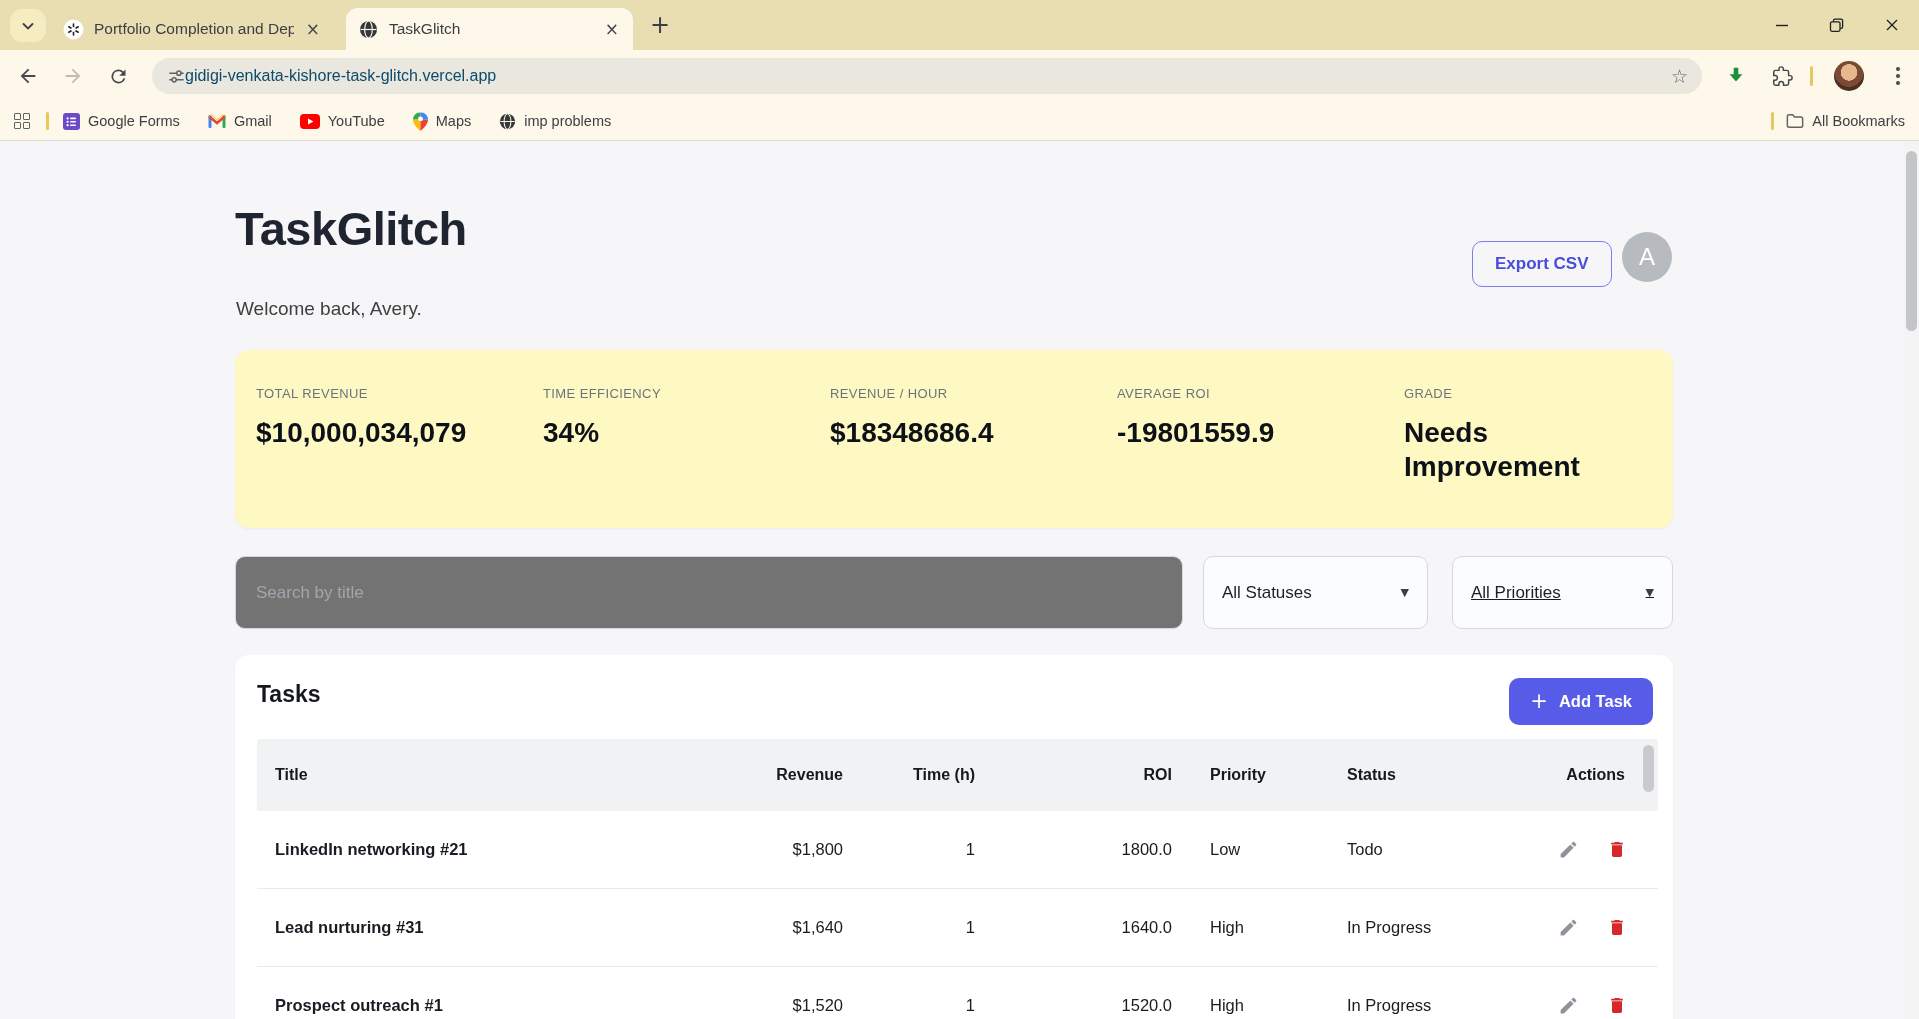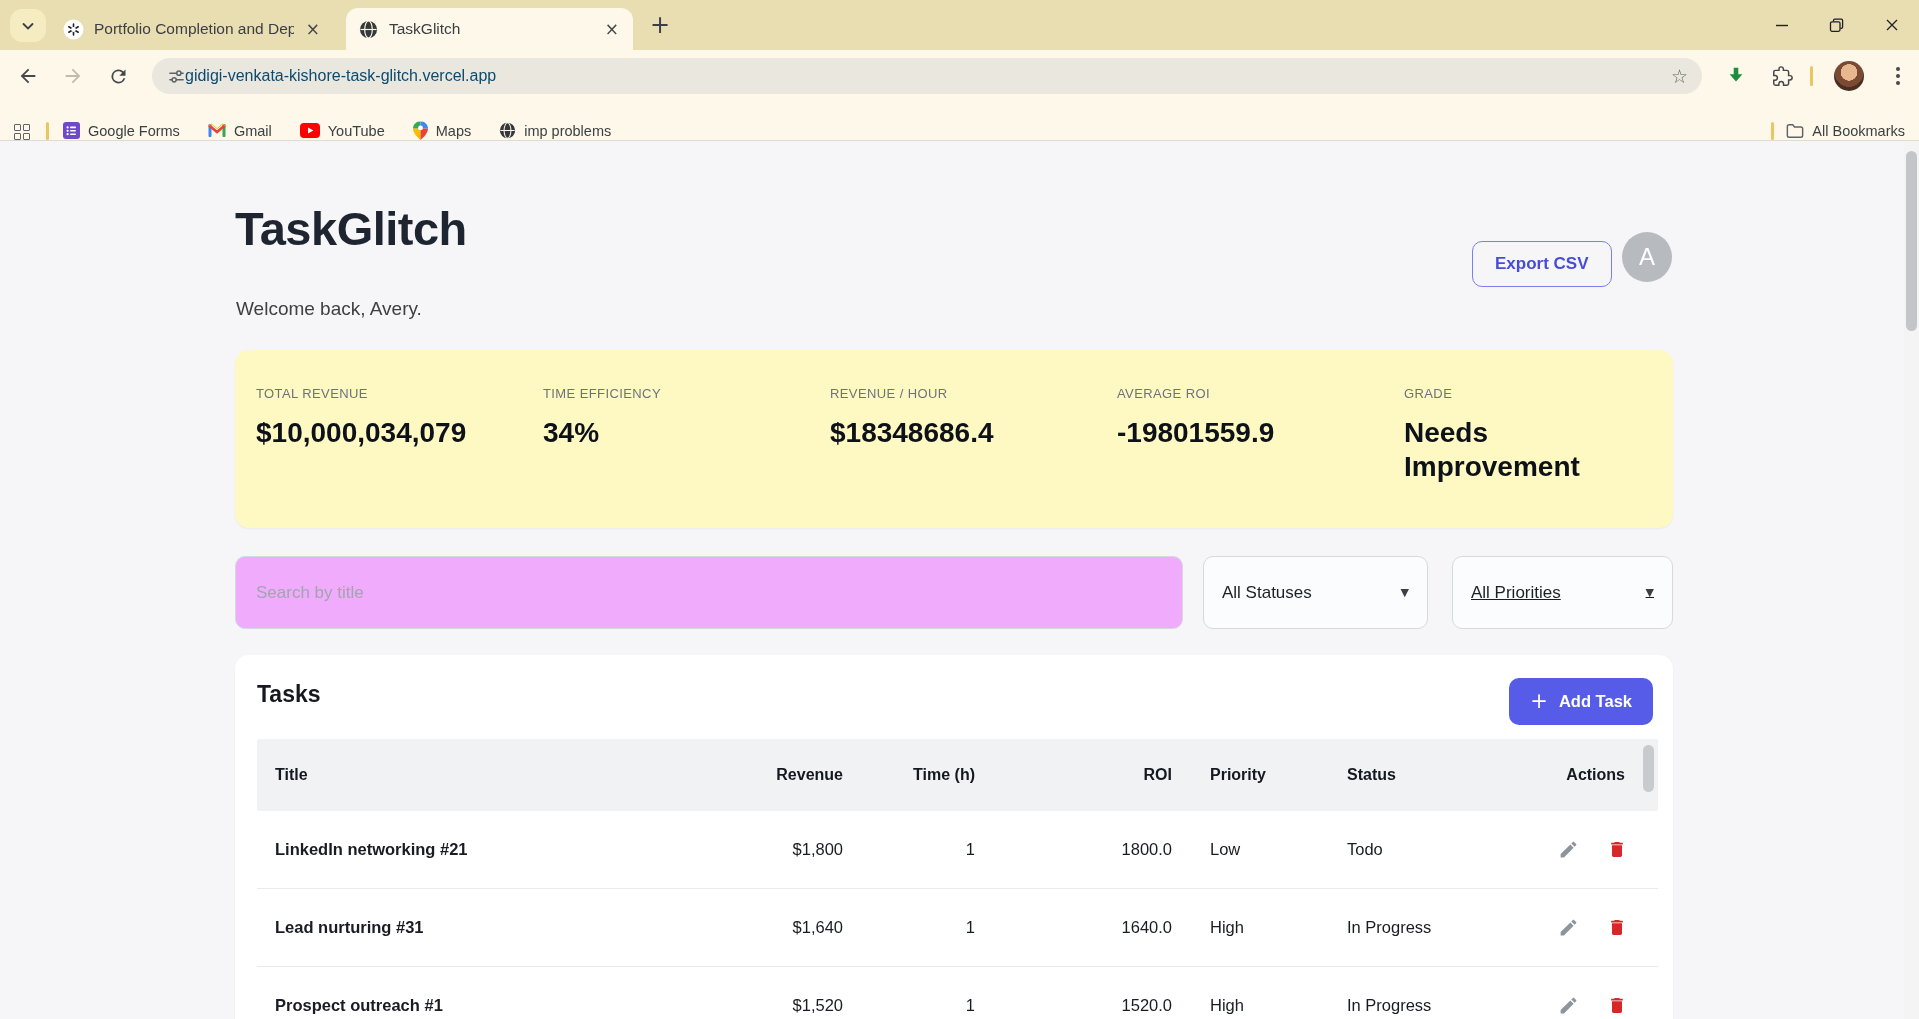--- a/index.html
+++ b/index.html
@@ -37,21 +37,21 @@
   .tb-icon { position:absolute; top:12px; width:28px; height:28px; display:flex; align-items:center; justify-content:center; cursor:pointer; }
   .vsep { position:absolute; width:3px; height:20px; border-radius:2px; background:#e7c75e; }
   .avatar-sm { position:absolute; left:1834px; top:11px; width:30px; height:30px; border-radius:50%;
     background:radial-gradient(circle at 50% 38%, #e8b68f 0 34%, #7a4a33 35% 60%, #4a2e22 61% 100%); cursor:pointer; }
   .kebab { position:absolute; left:1888px; top:13px; width:20px; height:26px; display:flex; flex-direction:column;
     align-items:center; justify-content:center; gap:3px; cursor:pointer; }
   .kebab i { width:4px; height:4px; border-radius:50%; background:#45484d; }
 
   
   .bookmarks { position:absolute; top:102px; left:0; right:0; height:39px; background:#fdf8e9;
-    border-bottom:1px solid #dedbd0; display:flex; align-items:flex-end; }
+    border-bottom:1px solid #dedbd0; display:flex; align-items:center; }
   .apps-grid { margin-left:14px; display:grid; grid-template-columns:7px 7px; grid-template-rows:7px 7px; gap:2px; cursor:pointer; }
   .apps-grid i { border:1.6px solid #5f6368; border-radius:1px; }
   .bm-sep { width:3px; height:18px; border-radius:2px; background:#e7c75e; margin:0 14px 0 16px; }
   .bm-items { display:flex; align-items:center; gap:28px; }
   .bm { display:flex; align-items:center; gap:8px; cursor:pointer; }
   .bm-label { font-size:14.5px; color:#3c4043; }
   .bm-right { position:absolute; right:14px; display:flex; align-items:center; gap:12px; }
   .bm-right .bm-sep { margin:0; }
 
   
@@ -67,21 +67,21 @@
     background:#b7babf; color:#fff; font-size:24px; display:flex; align-items:center; justify-content:center; cursor:pointer; }
 
   .stats-card { position:absolute; left:0; top:209px; width:1438px; height:178px; background:#fef9c3; border-radius:14px;
     box-shadow:0 1px 2px rgba(16,24,40,.05); display:flex; }
   .stat { width:287px; padding:36px 0 0 21px; }
   .stat-label { font-size:13px; color:#6c737e; letter-spacing:.4px; }
   .stat-value { margin-top:15px; font-size:28px; font-weight:bold; color:#0d1118; line-height:1.2; }
   .stat-value.wrap { width:260px; }
 
   .search-input { position:absolute; left:0; top:415px; width:948px; height:73px; border:1px solid #d5d9de; border-radius:10px;
-    background:#f0abfc; font-size:17px; color:#1c2128; padding:0 20px; outline:none; font-family:inherit; }
+    background:#737373; font-size:17px; color:#1c2128; padding:0 20px; outline:none; font-family:inherit; }
   .search-input::placeholder { color:#a0a6ad; }
   .select-box { position:absolute; top:415px; height:73px; border:1px solid #d5d9de; border-radius:10px; background:#fbfcfd;
     display:flex; align-items:center; justify-content:space-between; padding:0 18px 0 18px; cursor:pointer; }
   .select-status { left:968px; width:225px; }
   .select-priority { left:1217px; width:221px;text-decoration:underline; }
   .select-box .sel-text { font-size:17px; color:#1b2026; }
   .select-box .sel-arrow { font-size:11px; color:#3a3f46; }
 
   
   .tasks-card { position:absolute; left:0; top:514px; width:1438px; height:400px; background:#fff; border-radius:14px;

